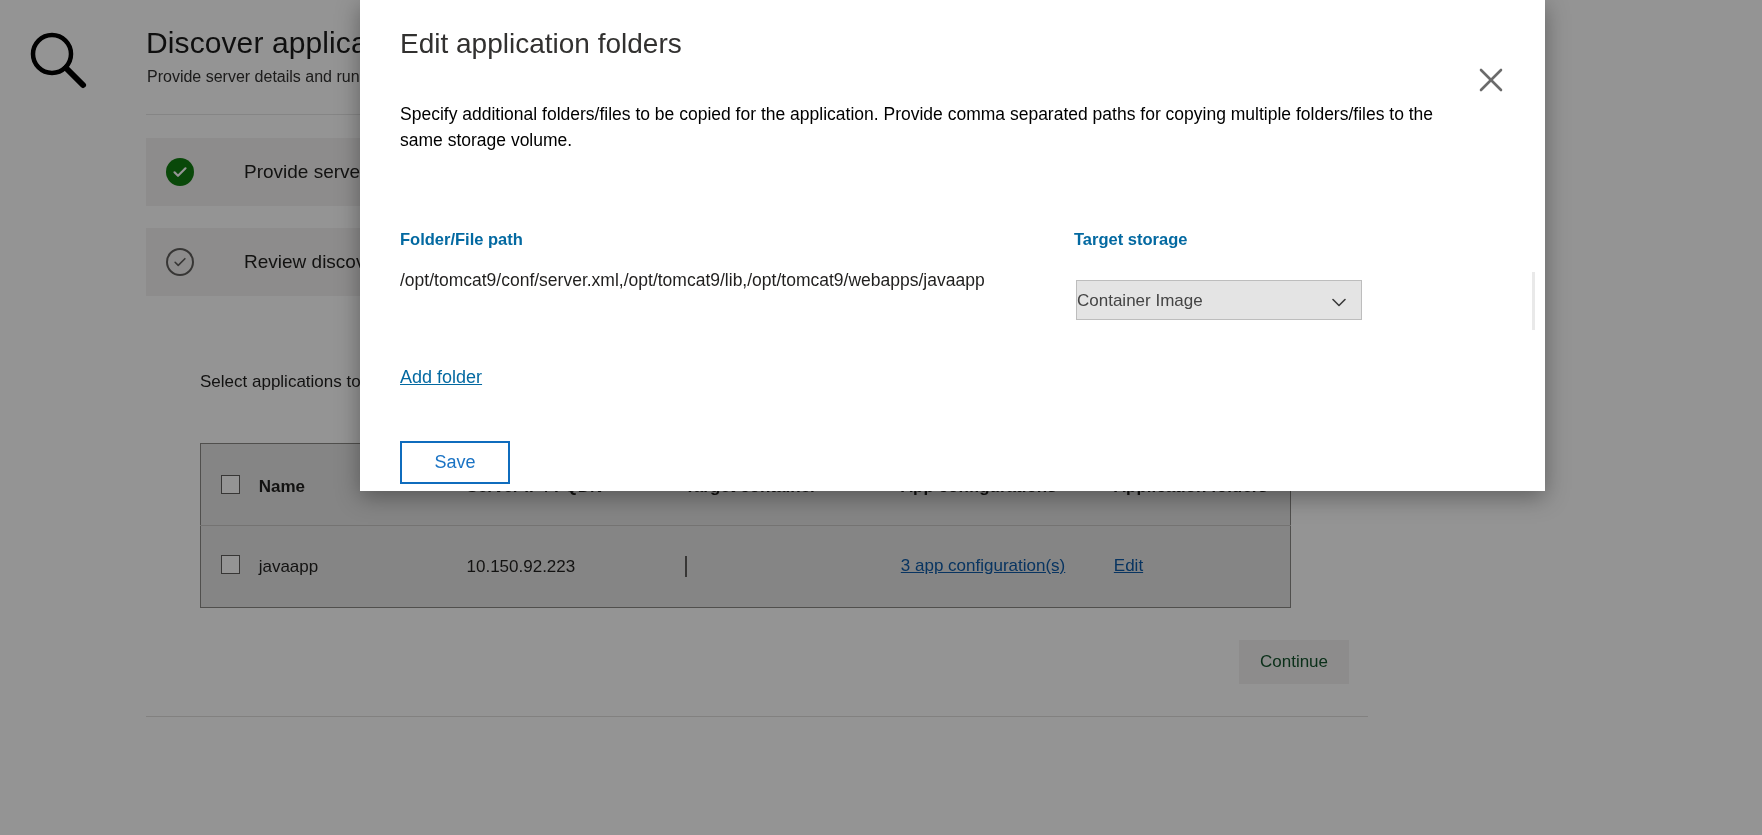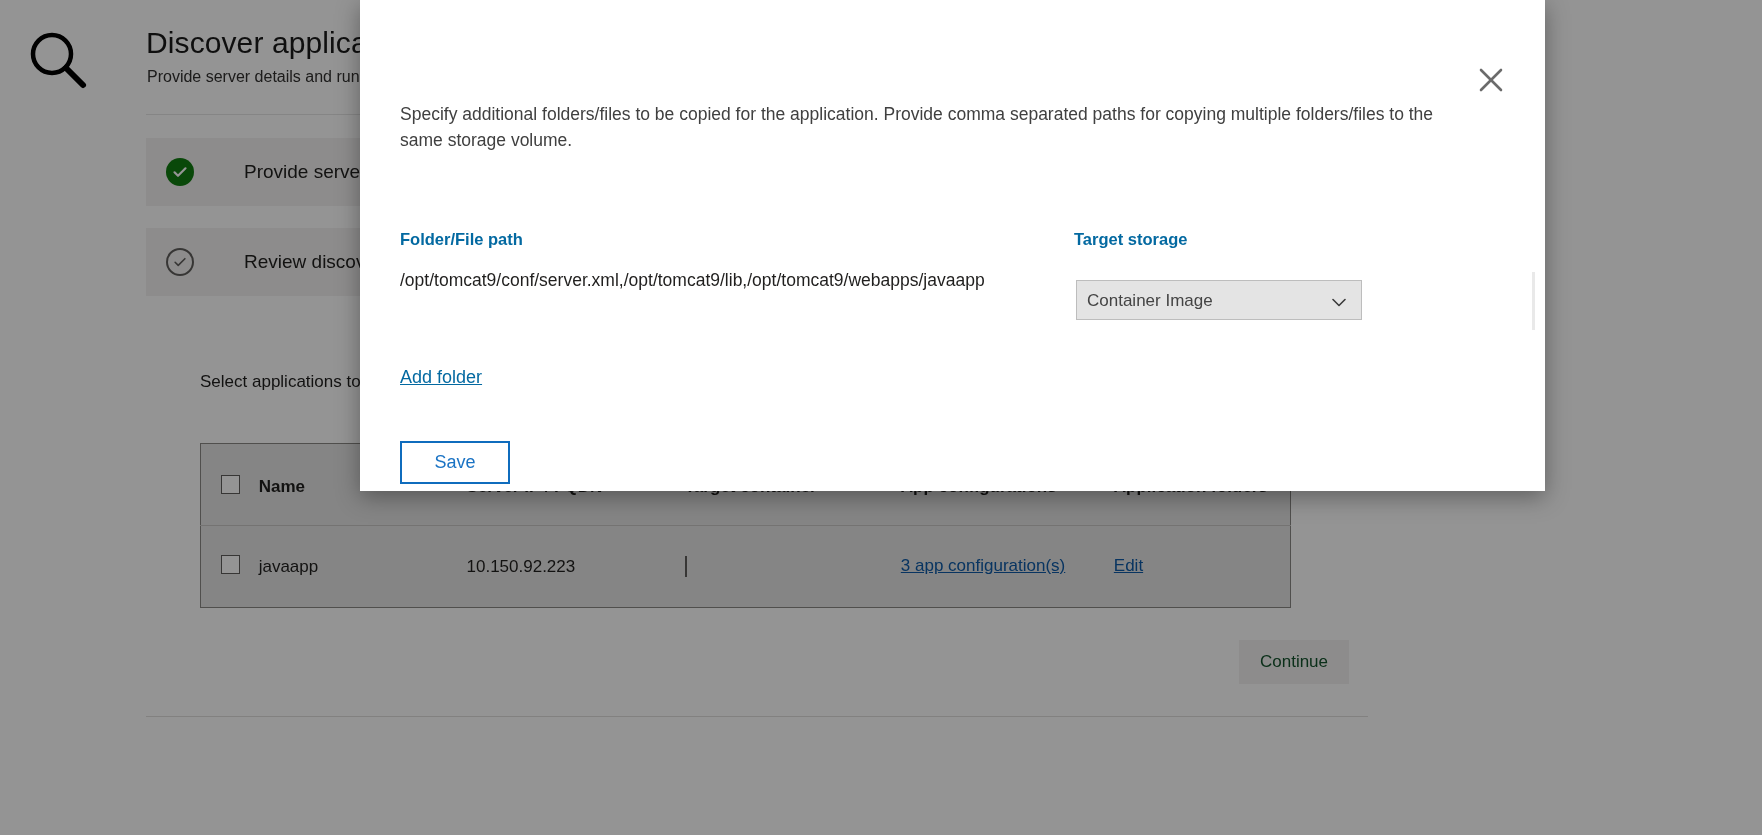--- a/index.html
+++ b/index.html
@@ -151,21 +151,21 @@
     position: absolute; right: 32px; top: 58px;
     width: 44px; height: 44px;
     display: flex; align-items: center; justify-content: center;
     cursor: pointer; background: transparent; border: none;
   }
   .modal-close svg { display: block; }
 
   .modal-desc {
     position: absolute; left: 400px; top: 101px;
     width: 1040px;
-    font-size: 17.5px; color: #404040; line-height: 1.5;
+    font-size: 17.5px; color: #000000; line-height: 1.5;
   }
   .modal-desc { left: 40px; width: 1036px; }
 
   .field-label {
     position: absolute;
     font-size: 16.5px; font-weight: 700; color: #0369a1;
     white-space: nowrap;
   }
   .lbl-path { left: 40px; top: 230px; }
   .lbl-storage { left: 714px; top: 230px; }
@@ -177,21 +177,21 @@
     word-break: break-all;
   }
 
   .storage-select {
     position: absolute; left: 716px; top: 280px;
     width: 286px; height: 40px;
     background: #e4e4e4;
     border: 1px solid #bdbdbd;
     font-family: "Liberation Sans", sans-serif;
     font-size: 17px; color: #444;
-    padding: 0 10px;
+    padding: 0 0;
     -webkit-appearance: none; appearance: none;
   }
   .sel-chev {
     position: absolute; left: 972px; top: 293px;
     pointer-events: none;
   }
 
   .add-folder-link {
     position: absolute; left: 40px; top: 367px;
     font-size: 18px; color: #0369a1; text-decoration: underline;
@@ -297,20 +297,21 @@
 
     <div class="continue-btn">Continue</div>
 
     <div class="bg-bottom-rule"></div>
   </div>
 
   <div class="scrim"></div>
 
   <div class="modal">
 
+    <div class="modal-title">Edit application folders</div>
 
     <div class="modal-close">
       <span>
         <svg width="28" height="28" viewBox="0 0 28 28">
           <line x1="4" y1="4" x2="24" y2="24" stroke="#6b6b6b" stroke-width="2.6" stroke-linecap="round"></line>
           <line x1="24" y1="4" x2="4" y2="24" stroke="#6b6b6b" stroke-width="2.6" stroke-linecap="round"></line>
         </svg>
       </span>
     </div>
 

